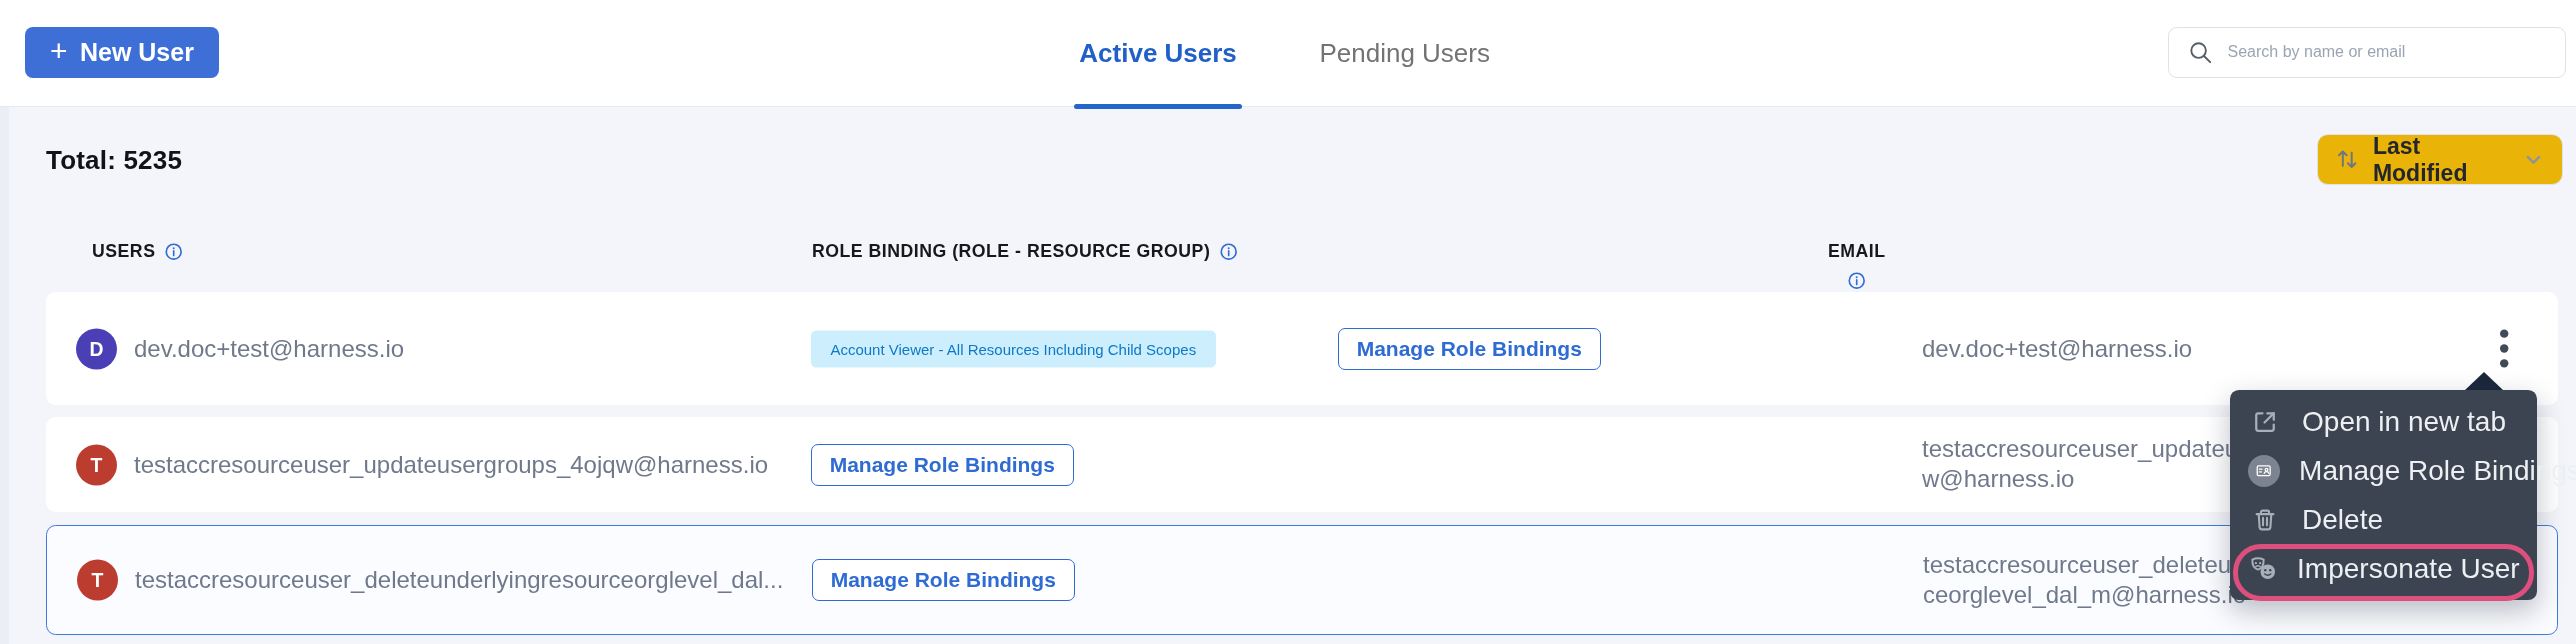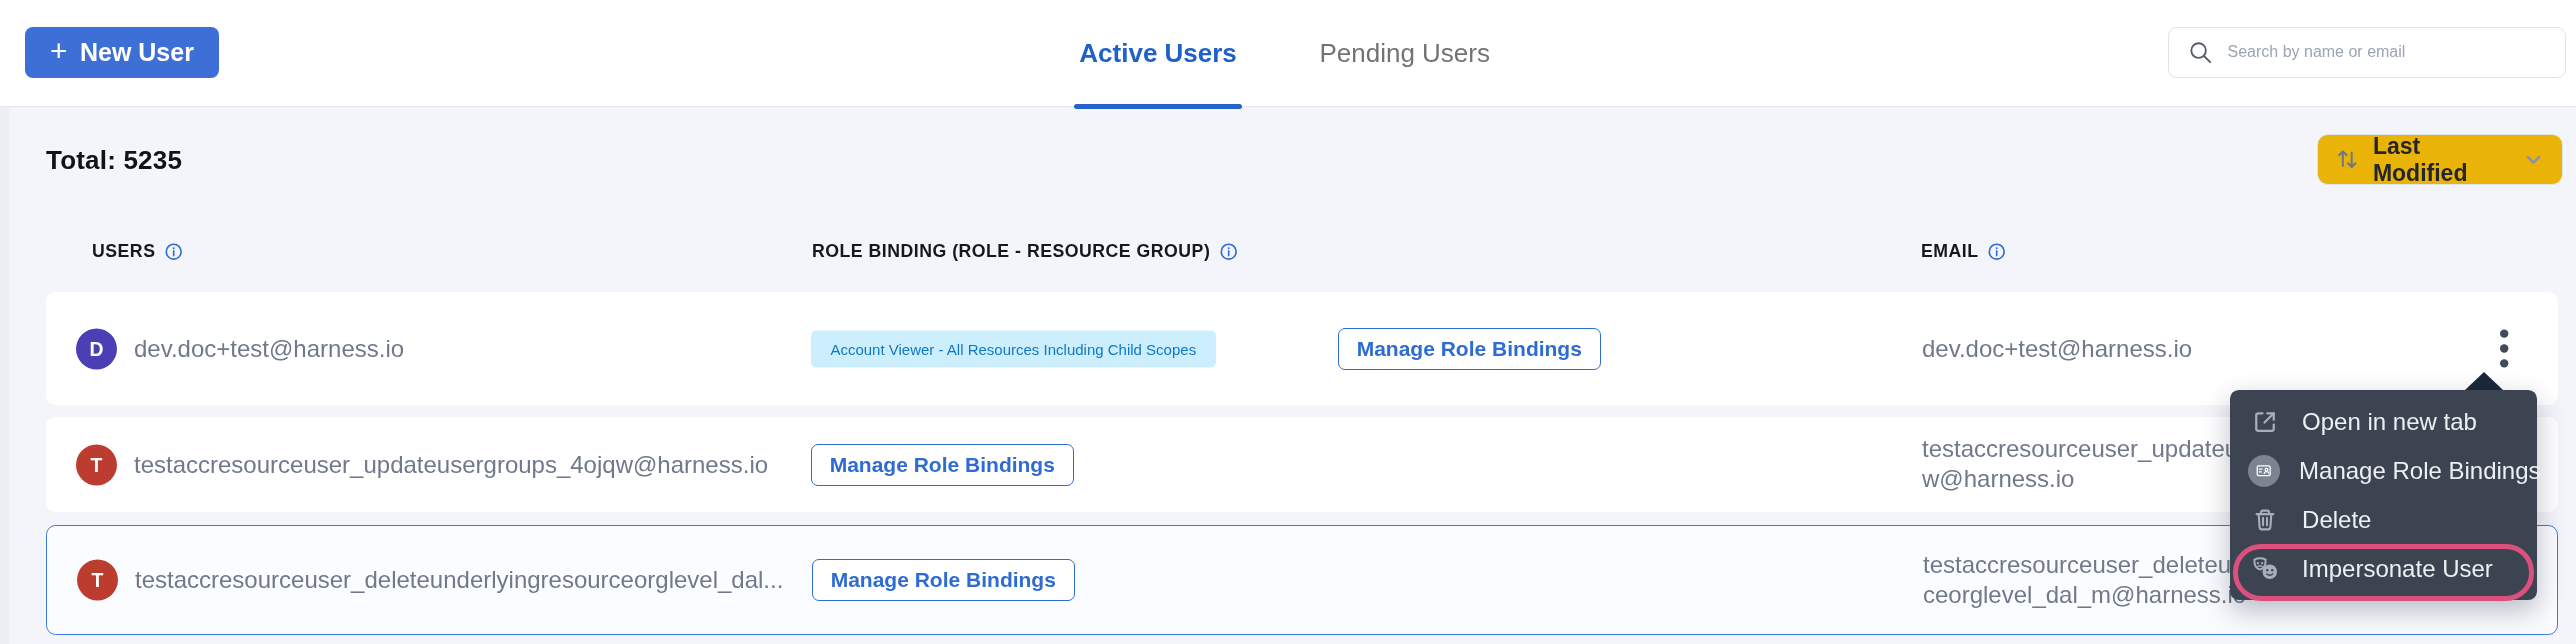--- a/index.html
+++ b/index.html
@@ -57,21 +57,21 @@
     position:absolute; left:2317px; top:134px; width:246px; height:51px;
     background:#eab308; border:1.8px solid #dfe3ea; border-radius:11px;
     display:flex; align-items:center; gap:12.4px; padding:0 16px; cursor:pointer;
   }
   .sort-select .sort-label { font-size:23px; font-weight:600; color:#23262d; flex:1; }
   
   .col-head {
     position:absolute; top:241px; display:flex; align-items:center; gap:8.8px;
     font-size:17.7px; font-weight:700; color:#16181e; letter-spacing:0.5px;
   }
-  .col-users { left:92px; } .col-role { left:812px; } .col-email { left:1921px; }
+  .col-users { left:92px; } .col-role { left:812px; } .col-email { left:1828px;flex-direction:column; }
   
   .card {
     position:absolute; left:46px; width:2512px; background:#ffffff;
     border-radius:9.7px; cursor:pointer;
   }
   .card.r1 { top:292px; height:113px; }
   .card.r2 { top:417px; height:95px; }
   .card.r3 { top:525px; height:110px; border:1.8px solid #3f79dc; background:#fbfcff; }
   .avatar {
     position:absolute; left:30px; top:50%; transform:translateY(-50%);
@@ -117,21 +117,21 @@
     border-left:19.4px solid transparent; border-right:19.4px solid transparent;
     border-bottom:18.6px solid #1a273a;
   }
   .context-menu {
     position:absolute; left:2230px; top:390px; width:307px; height:210px; z-index:40;
     background:#3b4450; border-radius:8.8px; padding:7px 0;
     box-shadow:0 10.6px 28px rgba(15,25,45,0.28);
   }
   .menu-item {
     height:49px; display:flex; align-items:center; gap:19.4px; padding:0 17.7px;
-    color:#edf0f3; font-size:24px; cursor:pointer; white-space:nowrap;
+    color:#edf0f3; font-size:28px; cursor:pointer; white-space:nowrap;
   }
   .menu-item .mi-icon { width:35px; display:flex; align-items:center; justify-content:center; }
   .circle-icon {
     width:32px; height:32px; border-radius:50%; background:#7b8490;
     display:flex; align-items:center; justify-content:center;
   }
   .highlight-ring {
     position:absolute; left:2.7px; right:2.7px; top:154px; height:57px; z-index:45;
     border:5.3px solid #dd4f7d; border-radius:28px; pointer-events:none;
   }

